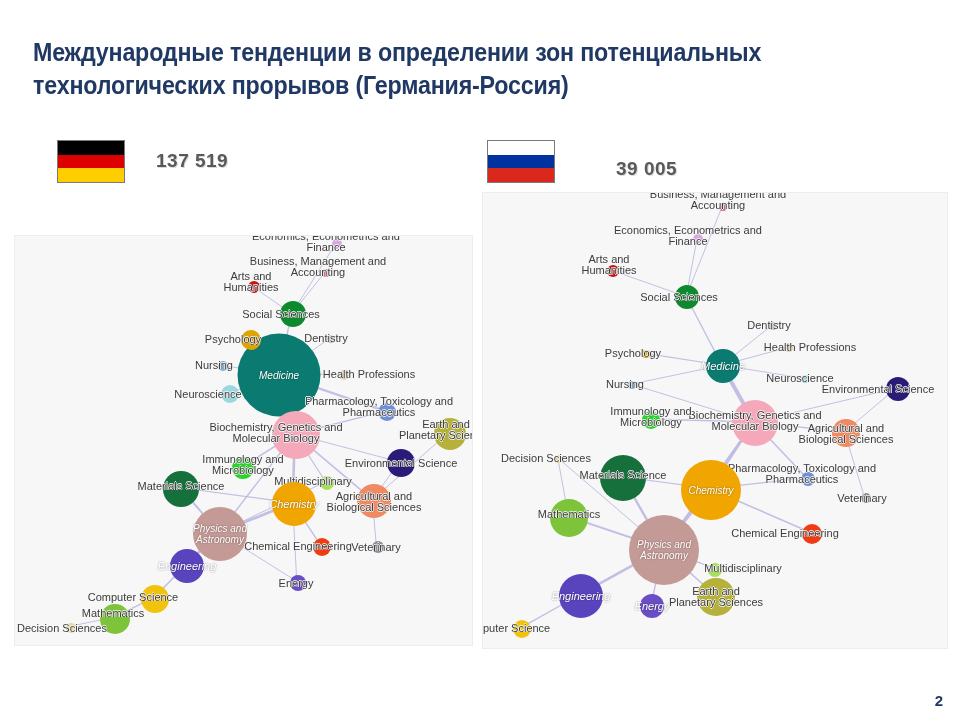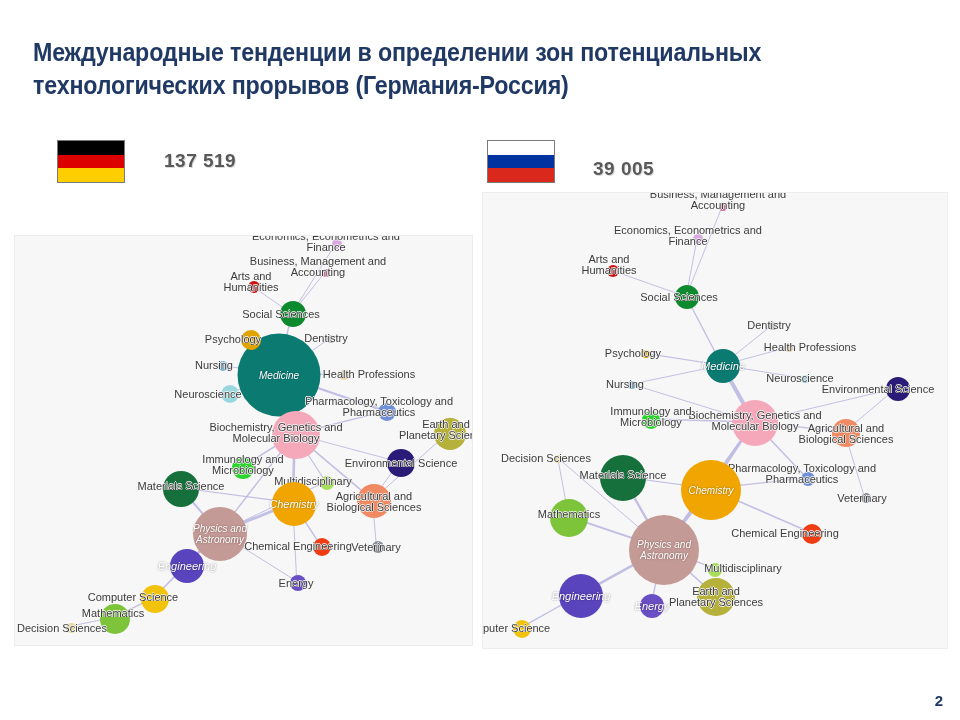--- a/index.html
+++ b/index.html
@@ -36,24 +36,23 @@
 
   .count{
     position:absolute;
     font-family:"Liberation Sans", sans-serif;
     font-weight:bold;
     font-size:19px;
     color:#595959;
     text-shadow:1px 1px 0 #d9d9d9, -0.5px -0.5px 0 #ffffff;
     letter-spacing:0.5px;
     white-space:nowrap;
-    margin-left:8px;
   }
   #count-de{left:156px;top:150px;}
-  #count-ru{left:585px;top:158px;}
+  #count-ru{left:616px;top:158px;}
 
   
   .panel{
     position:absolute;
     background:#f7f7f7;
     border:1px solid #ededed;
     box-sizing:border-box;
     overflow:hidden;
   }
   #panel-de{left:14px;top:235px;width:459px;height:411px;}

